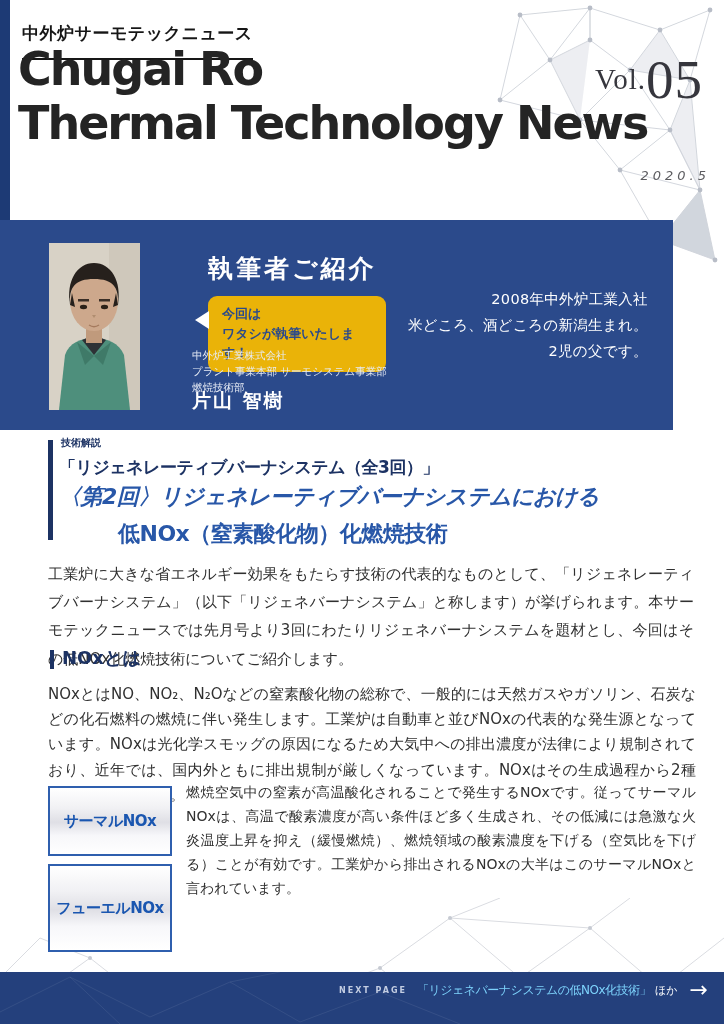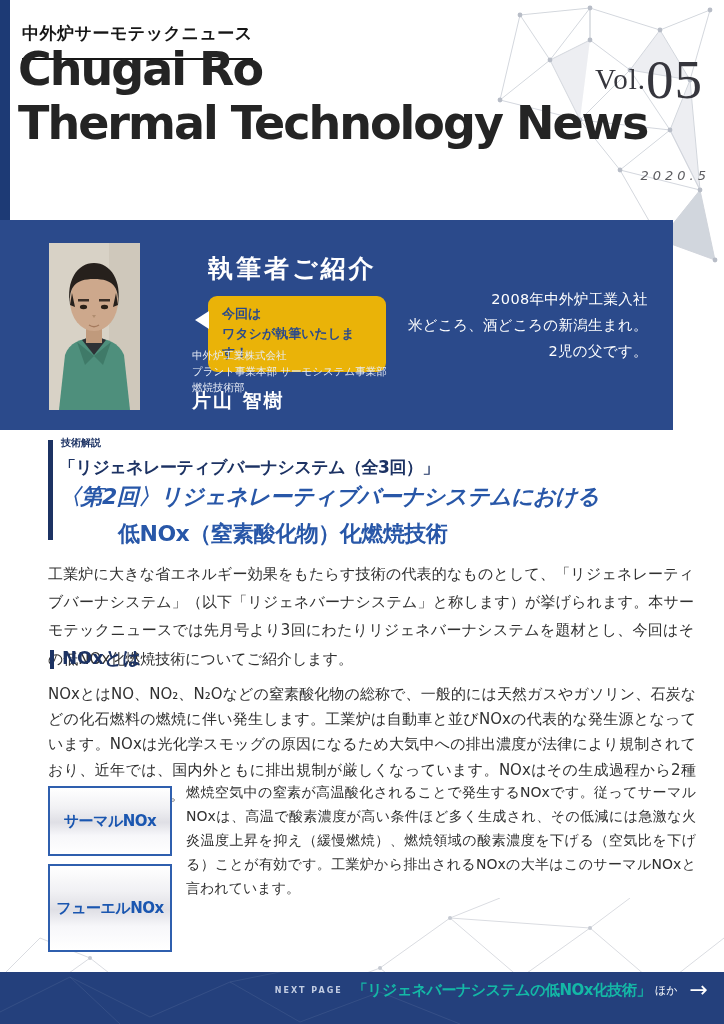--- a/index.html
+++ b/index.html
@@ -54,21 +54,21 @@
   .label-thermal{top:786px;height:70px;}
   .label-fuel{top:864px;height:88px;}
   .nox-item-text{position:absolute;left:186px;width:510px;margin:0;font-size:14px;color:#303030;line-height:1.72;text-align:justify;}
   .text-thermal{top:780px;}
   .text-fuel{top:862px;}
 
   
   .footer{position:absolute;left:0;top:972px;width:724px;height:52px;background:#24407c;}
   .footer-inner{position:absolute;right:16px;top:0;height:36px;display:flex;align-items:center;gap:10px;}
   .np-label{color:#c3cde2;font-size:8px;letter-spacing:2px;font-weight:bold;}
-  .np-title{color:#14b8a6;font-size:15px;font-weight:bold;letter-spacing:-.5px;}
+  .np-title{color:#7dd3fc;font-size:12px;font-weight:normal;letter-spacing:-.5px;}
   .np-suffix{color:#ffffff;font-size:11px;margin-left:-6px;}
   .np-arrow{color:#ffffff;font-size:22px;line-height:1;margin-left:2px;}
 </style>
 </head>
 <body>
 
 <div class="page">
 
   <svg class="mesh-top" width="294" height="300" viewBox="0 0 294 300">
     <g fill="#e9ebef" stroke="none" opacity="0.8">

